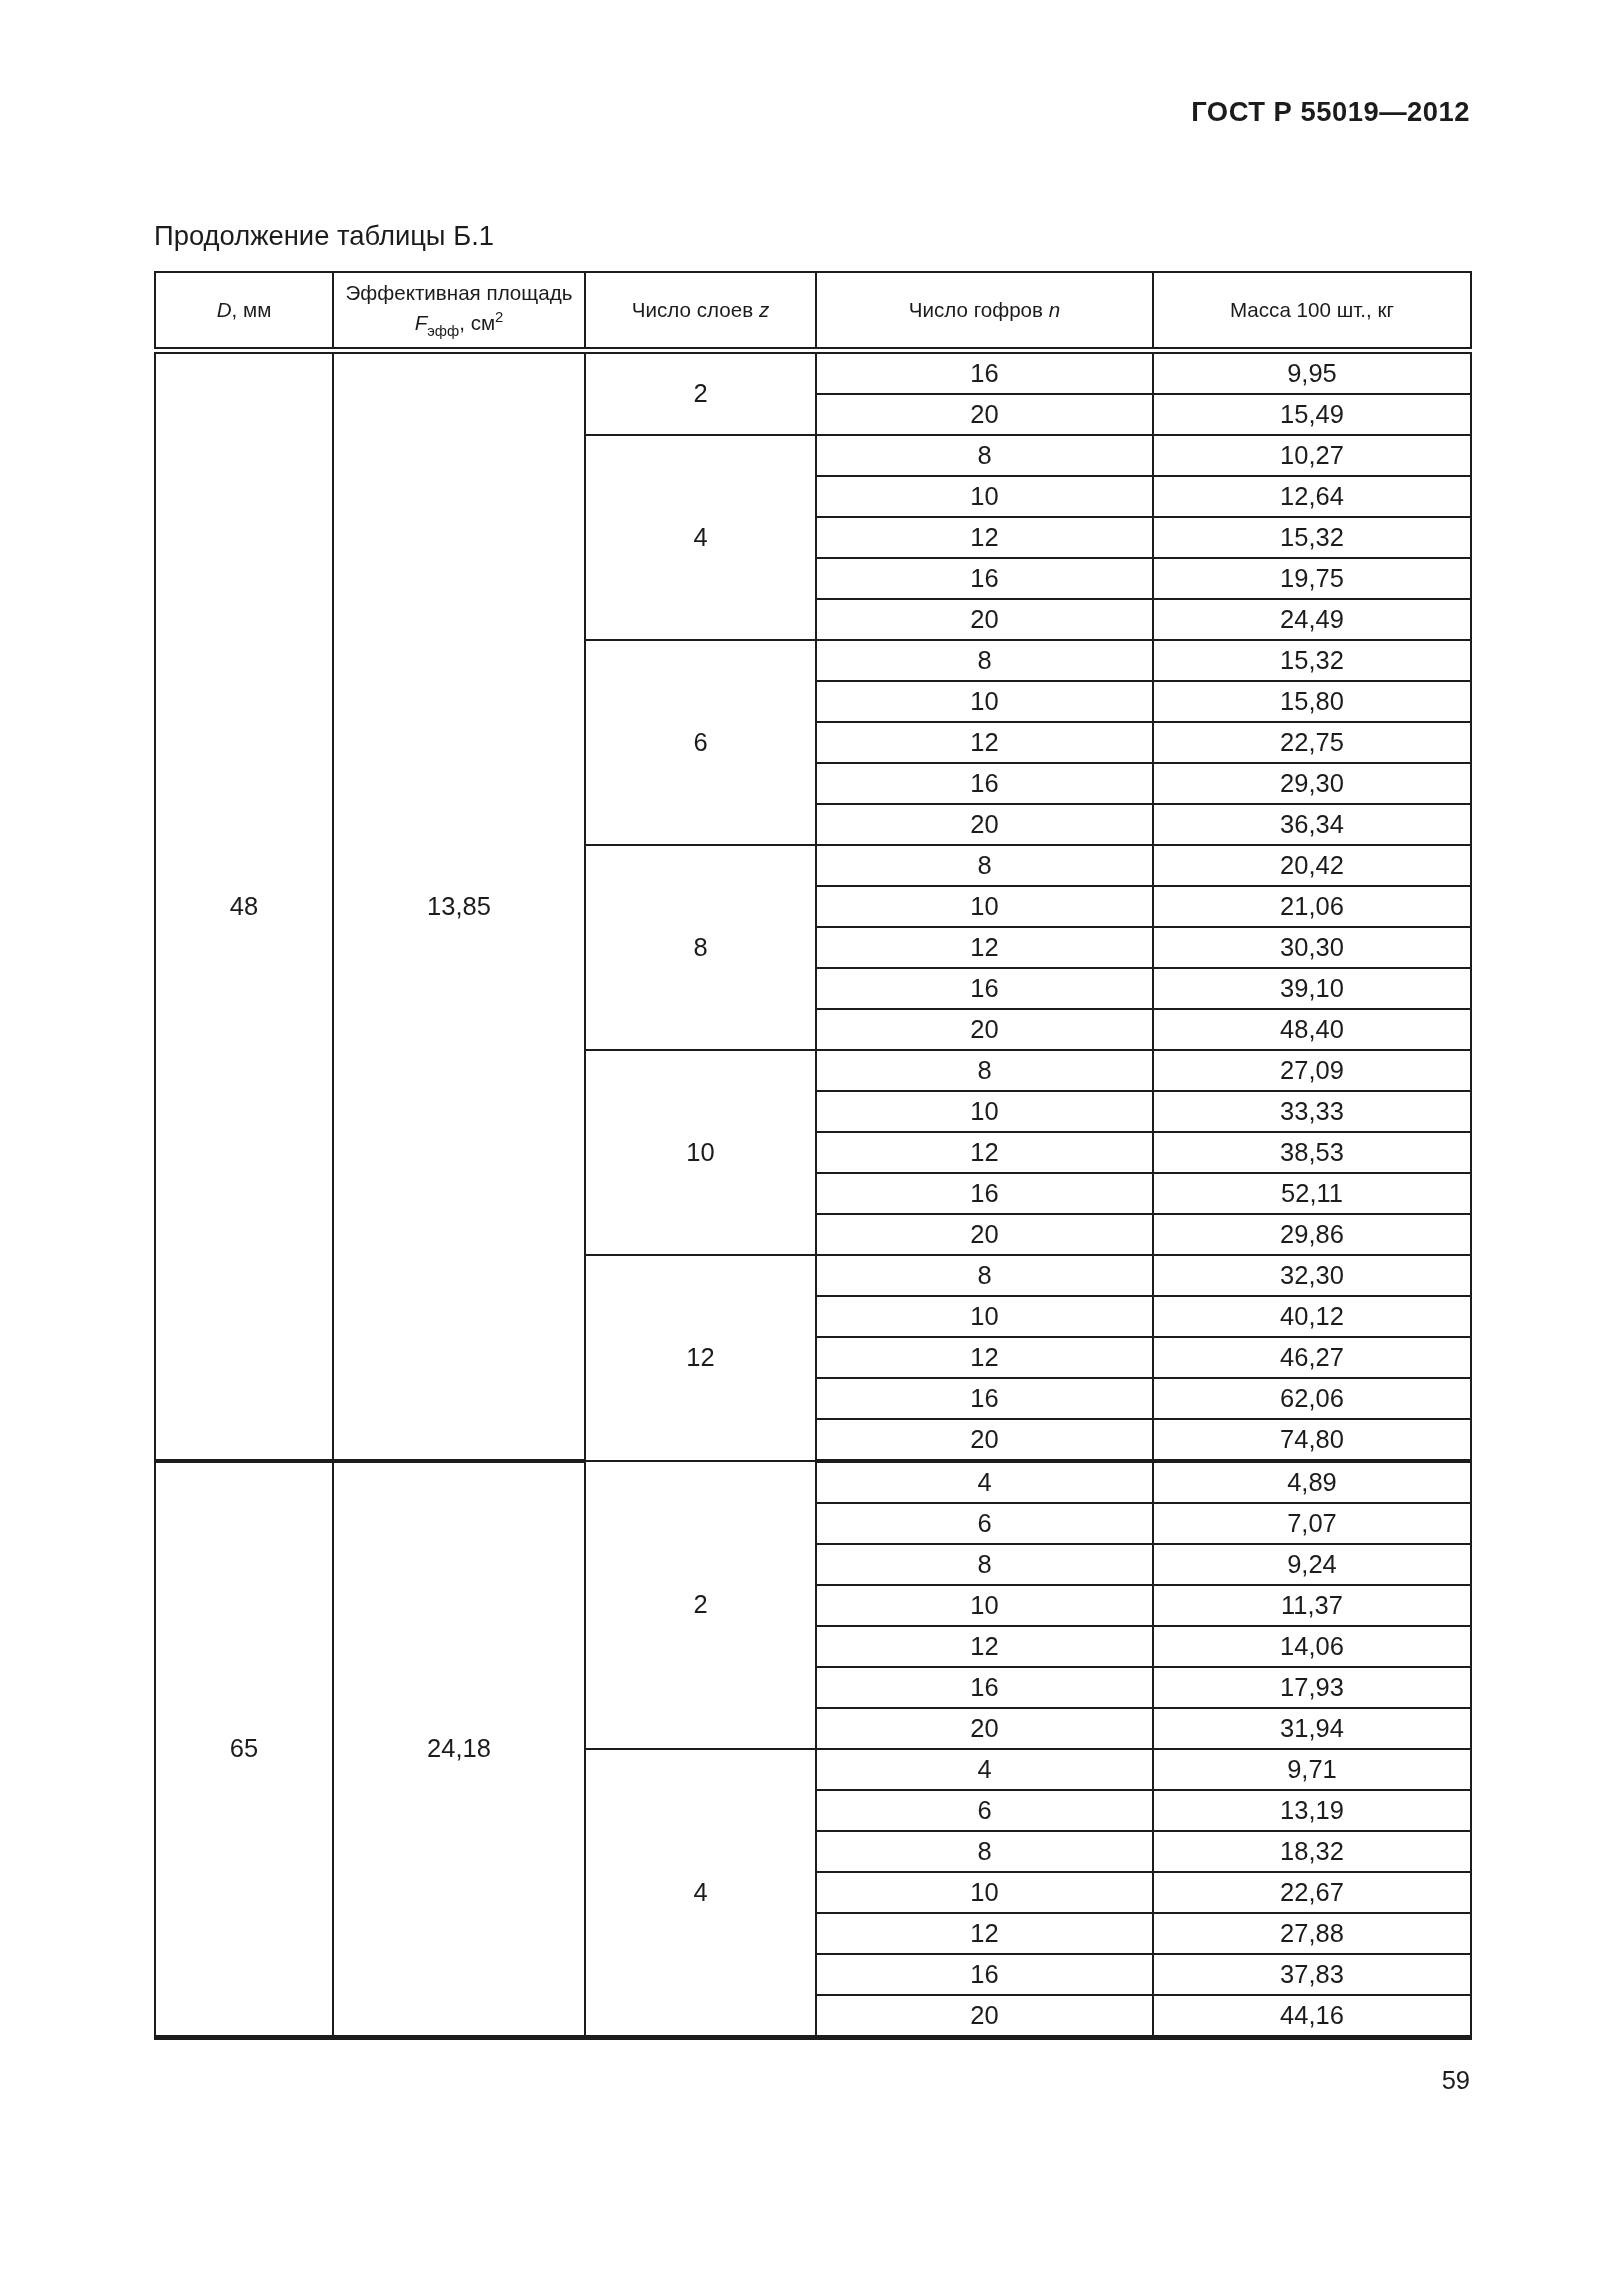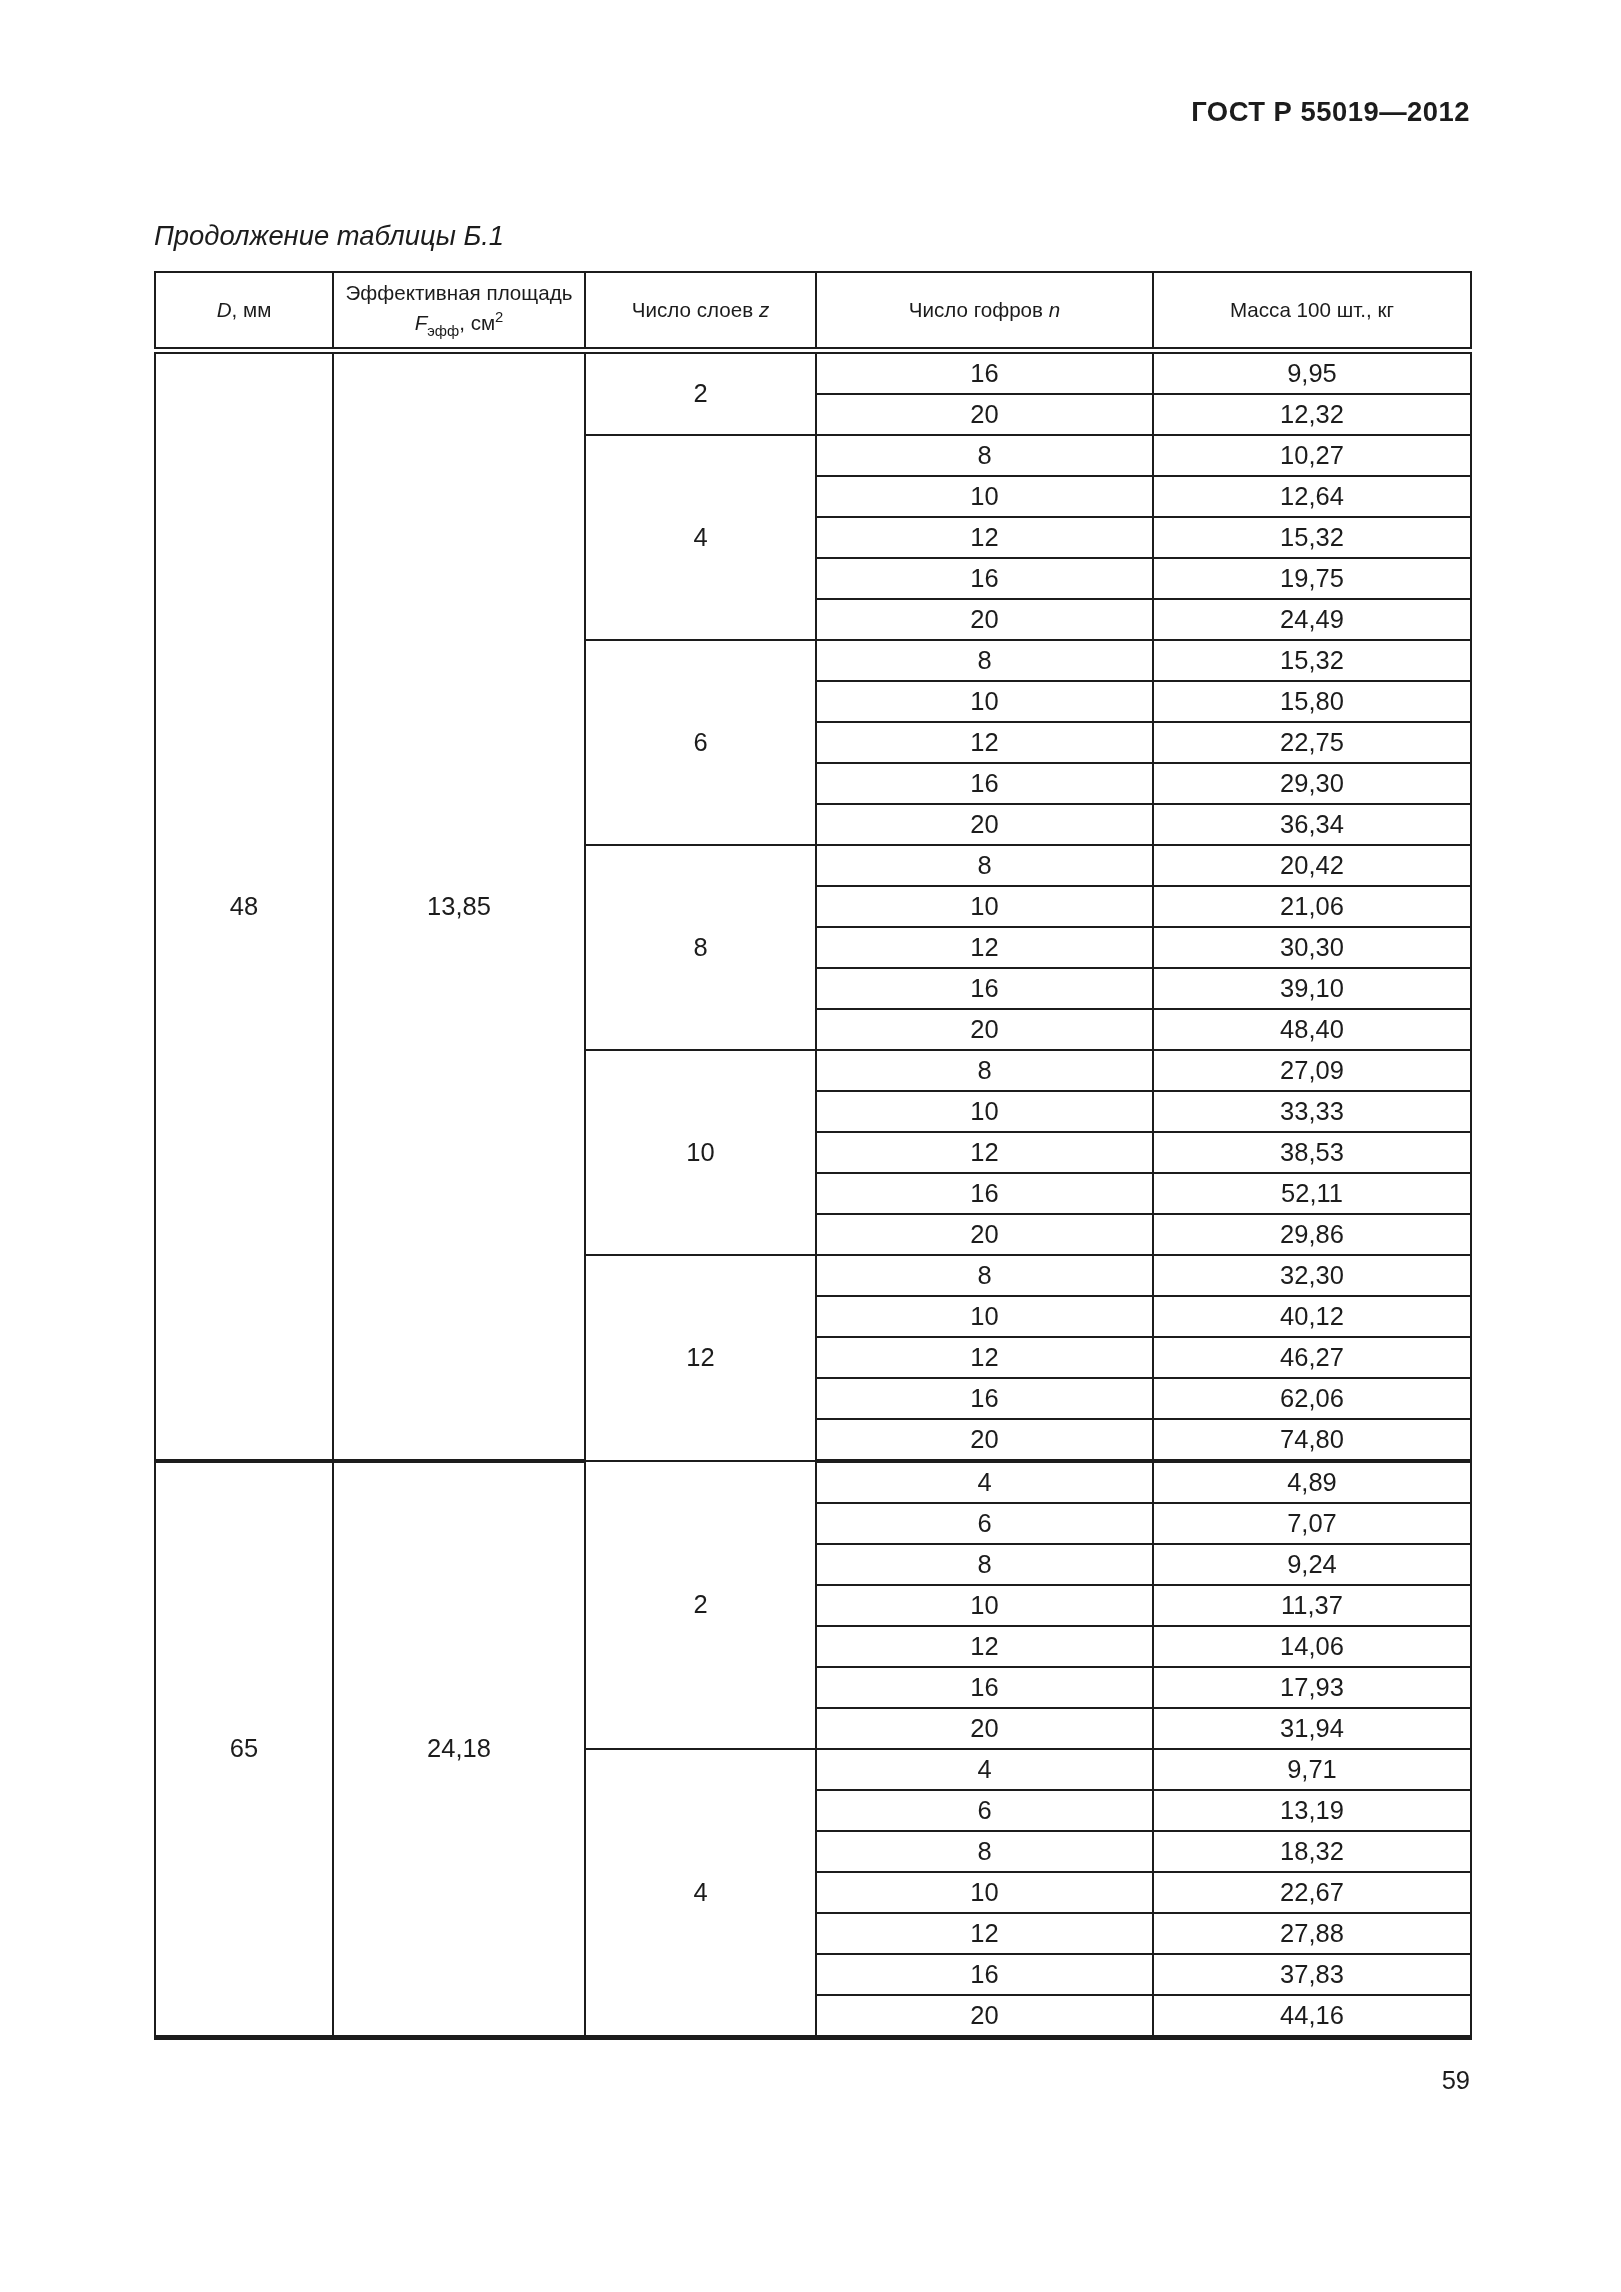--- a/index.html
+++ b/index.html
@@ -27,21 +27,20 @@
     right:0;
     font-size:27.4px;
     font-weight:bold;
     letter-spacing:0.5px;
   }
   .caption{
     position:absolute;
     top:220px;
     left:0;
     font-size:27.4px;
-    font-style:italic;
   }
   table.main{
     position:absolute;
     top:271px;
     left:0;
     width:1316px;
     border-collapse:collapse;
     table-layout:fixed;
     border:2.9px solid var(--ink);
     border-bottom-width:5.9px;
@@ -112,21 +111,21 @@
     <tbody id="table-body">
         <tr>
           <td class="cell-d" rowspan="27">48</td>
           <td class="cell-f" rowspan="27">13,85</td>
           <td class="cell-z" rowspan="2">2</td>
           <td class="cell-n">16</td>
           <td class="cell-mass">9,95</td>
         </tr>
         <tr class="group-end">
           <td class="cell-n">20</td>
-          <td class="cell-mass">12,32</td>
+          <td class="cell-mass">15,49</td>
         </tr>
         <tr>
           <td class="cell-z" rowspan="5">4</td>
           <td class="cell-n">8</td>
           <td class="cell-mass">10,27</td>
         </tr>
         <tr>
           <td class="cell-n">10</td>
           <td class="cell-mass">12,64</td>
         </tr>

